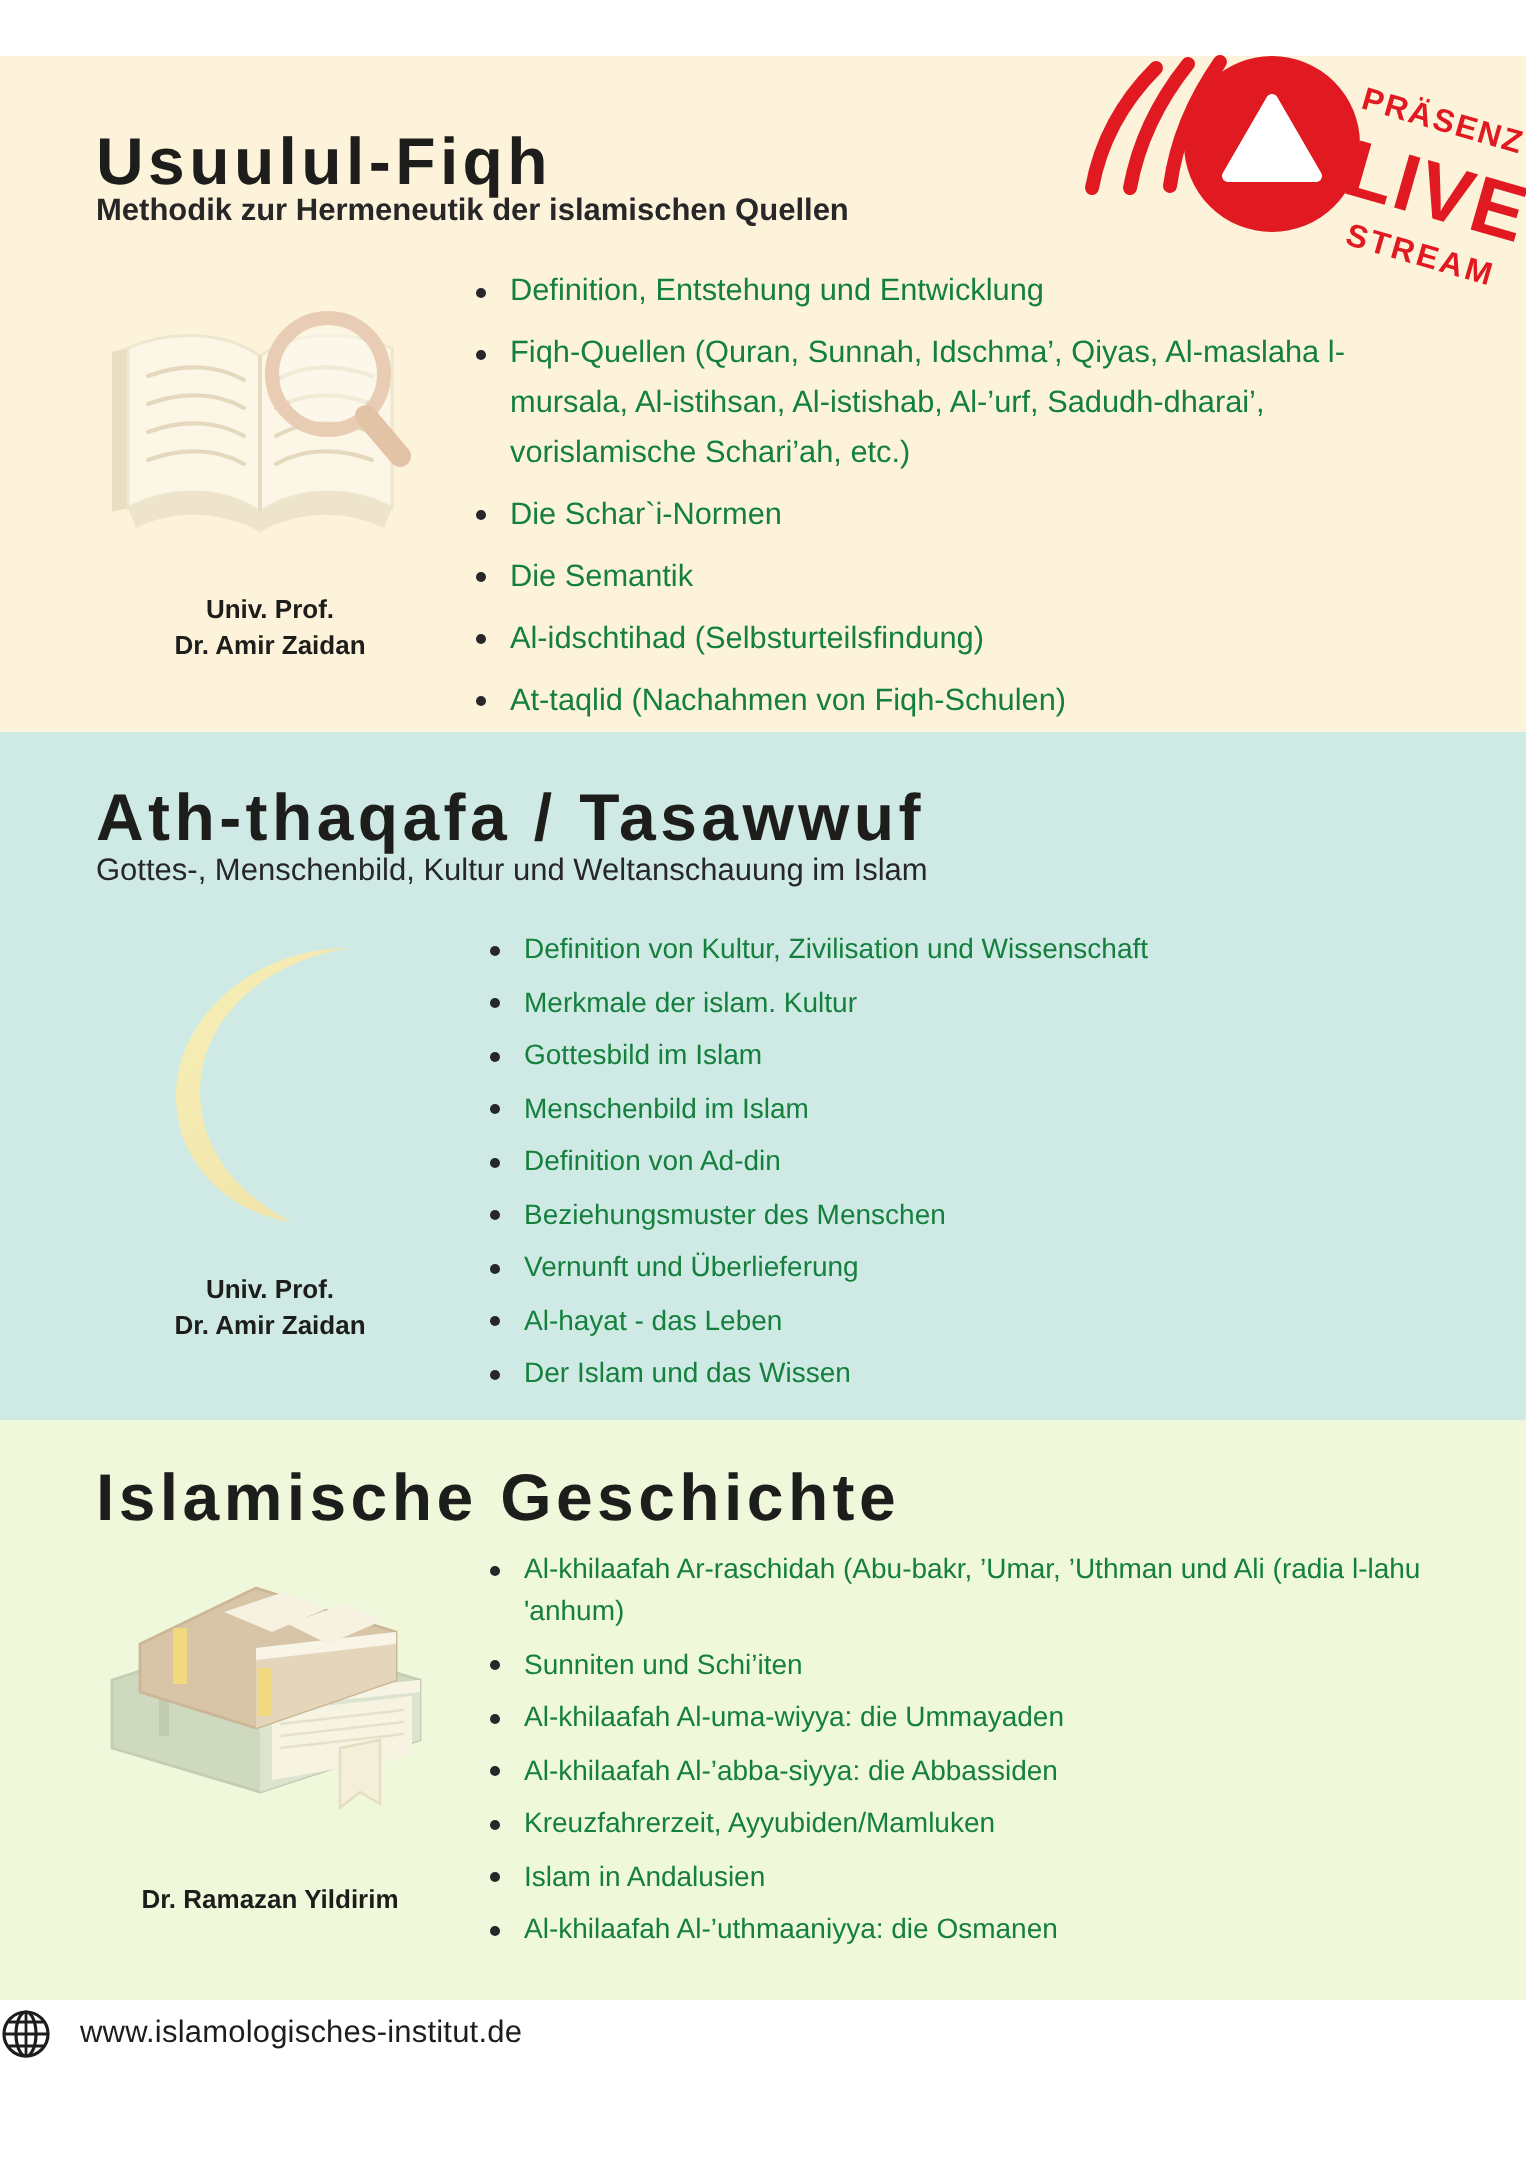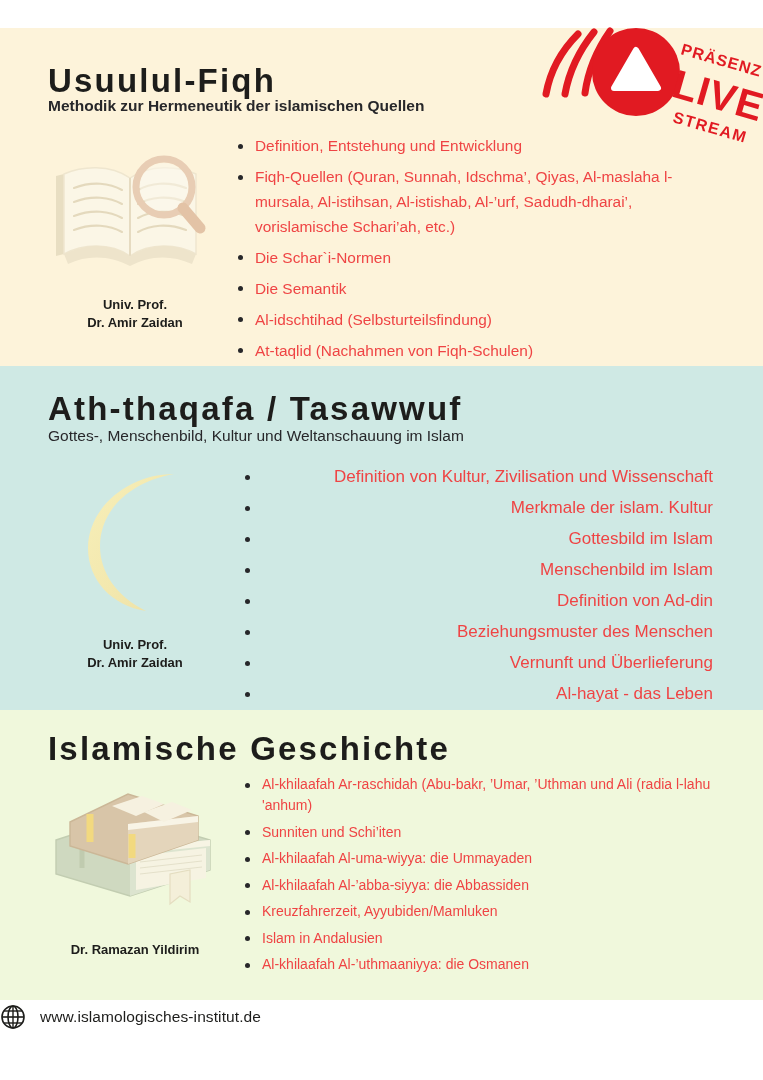--- a/index.html
+++ b/index.html
@@ -66,41 +66,41 @@
   }
 
   
   .bullets {
     position: absolute;
     list-style: none;
   }
   .bullets li {
     position: relative;
     padding-left: 19px;
-    color: #ef4444;
+    color: #15803d;
   }
   .bullets li::before {
     content: "";
     position: absolute;
     left: 2px;
     top: 0.62em;
     width: 5px; height: 5px;
     border-radius: 50%;
     background: #27272a;
   }
 
   .bullets-fiqh {
     left: 236px; top: 134px; width: 490px;
     font-size: 15.4px; line-height: 1.62;
   }
   .bullets-fiqh li { margin-bottom: 6px; }
 
   .bullets-thaqafa {
     left: 243px; top: 464px; width: 470px;
-    font-size: 17px; line-height: 1.5; text-align: right;
+    font-size: 14px; line-height: 1.5;
   }
   .bullets-thaqafa li { margin-bottom: 5.5px; }
 
   .bullets-history {
     left: 243px; top: 774px; width: 485px;
     font-size: 14px; line-height: 1.5;
   }
   .bullets-history li { margin-bottom: 5.5px; }
 
   

